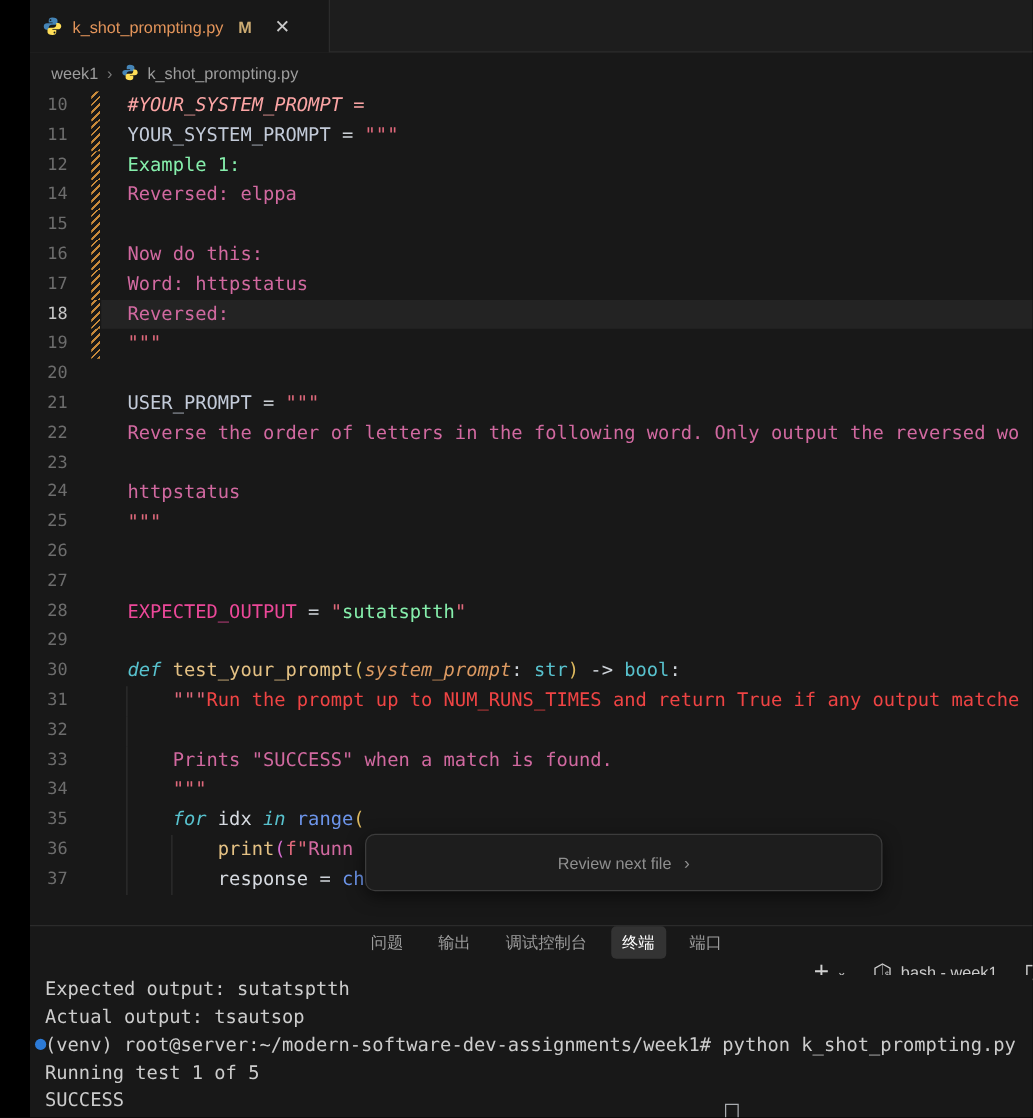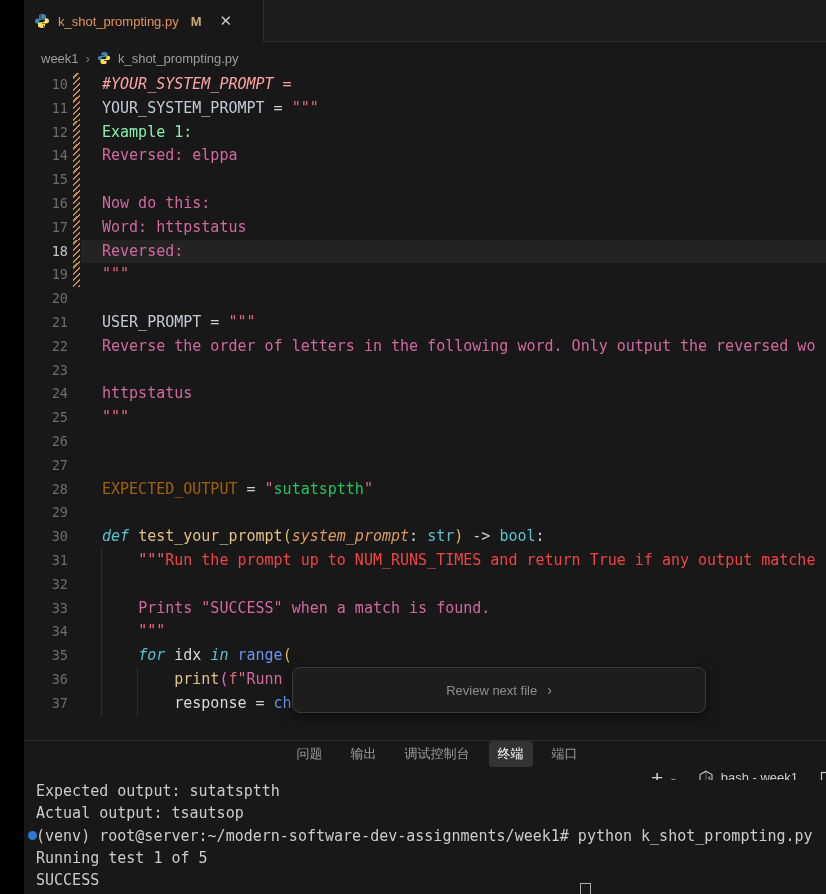--- a/index.html
+++ b/index.html
@@ -25,21 +25,21 @@
     padding-left:17px; font-size:13px; color:var(--ui-text); }
   .breadcrumb .sep { color:#7a7a7a; font-size:13px; }
   .breadcrumb .pyicon { width:14px; height:14px; flex:0 0 14px; }
   
   .editor { position:absolute; left:0; top:73px; width:826px; height:667px;
     background:var(--bg); overflow:hidden;
     font-family:"DejaVu Sans Mono", monospace; }
   .row { position:relative; height:23.8px; line-height:23.8px; white-space:pre; }
   .row .hl { position:absolute; left:57px; right:0; top:0; bottom:0;
     background:var(--line-highlight); }
-  .gutter { position:absolute; left:0; top:0; width:44px; text-align:right;
+  .gutter { position:absolute; left:0; top:0; width:44px; text-align:center;
     font-size:13.5px; color:var(--linenum); }
   .row.active .gutter { color:var(--linenum-active); }
   .modstripe { position:absolute; left:49px; top:0; bottom:0; width:7px;
     background:repeating-linear-gradient(315deg, var(--stripe) 0 1.6px, rgba(0,0,0,0) 1.6px 4.4px); }
   .guide { position:absolute; top:0; bottom:0; width:1px; background:#2e2e2e; }
   .code { position:absolute; left:78px; top:0; font-size:15px; }
   
   .overlay-btn { position:absolute; left:268px; top:667px; width:414px; height:46px;
     background:#1d1d1d; border:1px solid #3c3c3c; border-radius:8px;
     box-shadow:0 4px 14px rgba(0,0,0,.55); display:flex; align-items:center;
@@ -107,21 +107,21 @@
         <div class="row active"><div class="hl"></div><div class="gutter">18</div><div class="modstripe"></div><div class="code"><span style="color: rgb(209, 105, 160);">Reversed:</span></div></div>
         <div class="row"><div class="gutter">19</div><div class="modstripe"></div><div class="code"><span style="color: rgb(224, 105, 124);">"""</span></div></div>
         <div class="row"><div class="gutter">20</div><div class="code"></div></div>
         <div class="row"><div class="gutter">21</div><div class="code"><span style="color: rgb(195, 203, 217);">USER_PROMPT</span><span style="color: rgb(205, 210, 216);"> = </span><span style="color: rgb(224, 105, 124);">"""</span></div></div>
         <div class="row"><div class="gutter">22</div><div class="code"><span style="color: rgb(209, 105, 160);">Reverse the order of letters in the following word. Only output the reversed wo</span></div></div>
         <div class="row"><div class="gutter">23</div><div class="code"></div></div>
         <div class="row"><div class="gutter">24</div><div class="code"><span style="color: rgb(209, 105, 160);">httpstatus</span></div></div>
         <div class="row"><div class="gutter">25</div><div class="code"><span style="color: rgb(224, 105, 124);">"""</span></div></div>
         <div class="row"><div class="gutter">26</div><div class="code"></div></div>
         <div class="row"><div class="gutter">27</div><div class="code"></div></div>
-        <div class="row"><div class="gutter">28</div><div class="code"><span style="color: #a16207;">EXPECTED_OUTPUT</span><span style="color: rgb(205, 210, 216);"> = </span><span style="color: rgb(224, 105, 124);">"</span><span style="color: #22c55e;">sutatsptth</span><span style="color: rgb(224, 105, 124);">"</span></div></div>
+        <div class="row"><div class="gutter">28</div><div class="code"><span style="color: #ec4899;">EXPECTED_OUTPUT</span><span style="color: rgb(205, 210, 216);"> = </span><span style="color: rgb(224, 105, 124);">"</span><span style="color: #86efac;">sutatsptth</span><span style="color: rgb(224, 105, 124);">"</span></div></div>
         <div class="row"><div class="gutter">29</div><div class="code"></div></div>
         <div class="row"><div class="gutter">30</div><div class="code"><span style="color: rgb(88, 194, 206); font-style: italic;">def</span><span style="color: rgb(214, 218, 224);"> </span><span style="color: rgb(228, 193, 132);">test_your_prompt</span><span style="color: rgb(220, 184, 94);">(</span><span style="color: rgb(220, 154, 98); font-style: italic;">system_prompt</span><span style="color: rgb(205, 210, 216);">: </span><span style="color: rgb(88, 194, 206);">str</span><span style="color: rgb(220, 184, 94);">)</span><span style="color: rgb(205, 210, 216);"> -&gt; </span><span style="color: rgb(88, 194, 206);">bool</span><span style="color: rgb(205, 210, 216);">:</span></div></div>
         <div class="row"><div class="guide" style="left: 77px;"></div><div class="gutter">31</div><div class="code"><span style="color: rgb(214, 218, 224);">    </span><span style="color: rgb(224, 105, 124);">"""</span><span style="color: #ef4444;">Run the prompt up to NUM_RUNS_TIMES and return True if any output matche</span></div></div>
         <div class="row"><div class="guide" style="left: 77px;"></div><div class="gutter">32</div><div class="code"></div></div>
         <div class="row"><div class="guide" style="left: 77px;"></div><div class="gutter">33</div><div class="code"><span style="color: rgb(214, 218, 224);">    </span><span style="color: rgb(209, 105, 160);">Prints "SUCCESS" when a match is found.</span></div></div>
         <div class="row"><div class="guide" style="left: 77px;"></div><div class="gutter">34</div><div class="code"><span style="color: rgb(214, 218, 224);">    </span><span style="color: rgb(224, 105, 124);">"""</span></div></div>
         <div class="row"><div class="guide" style="left: 77px;"></div><div class="gutter">35</div><div class="code"><span style="color: rgb(214, 218, 224);">    </span><span style="color: rgb(88, 194, 206); font-style: italic;">for</span><span style="color: rgb(214, 218, 224);"> idx </span><span style="color: rgb(88, 194, 206); font-style: italic;">in</span><span style="color: rgb(214, 218, 224);"> </span><span style="color: rgb(109, 149, 234);">range</span><span style="color: rgb(220, 184, 94);">(</span></div></div>
         <div class="row"><div class="guide" style="left: 77px;"></div><div class="guide" style="left: 113px;"></div><div class="gutter">36</div><div class="code"><span style="color: rgb(214, 218, 224);">        </span><span style="color: rgb(228, 193, 132);">print</span><span style="color: rgb(213, 108, 208);">(</span><span style="color: rgb(224, 105, 124);">f</span><span style="color: rgb(224, 105, 124);">"</span><span style="color: rgb(209, 105, 160);">Runn</span></div></div>
         <div class="row"><div class="guide" style="left: 77px;"></div><div class="guide" style="left: 113px;"></div><div class="gutter">37</div><div class="code"><span style="color: rgb(214, 218, 224);">        </span><span style="color: rgb(214, 218, 224);">response </span><span style="color: rgb(205, 210, 216);">= </span><span style="color: rgb(109, 149, 234);">chat</span><span style="color: rgb(213, 108, 208);">(</span></div></div>
       </div>

